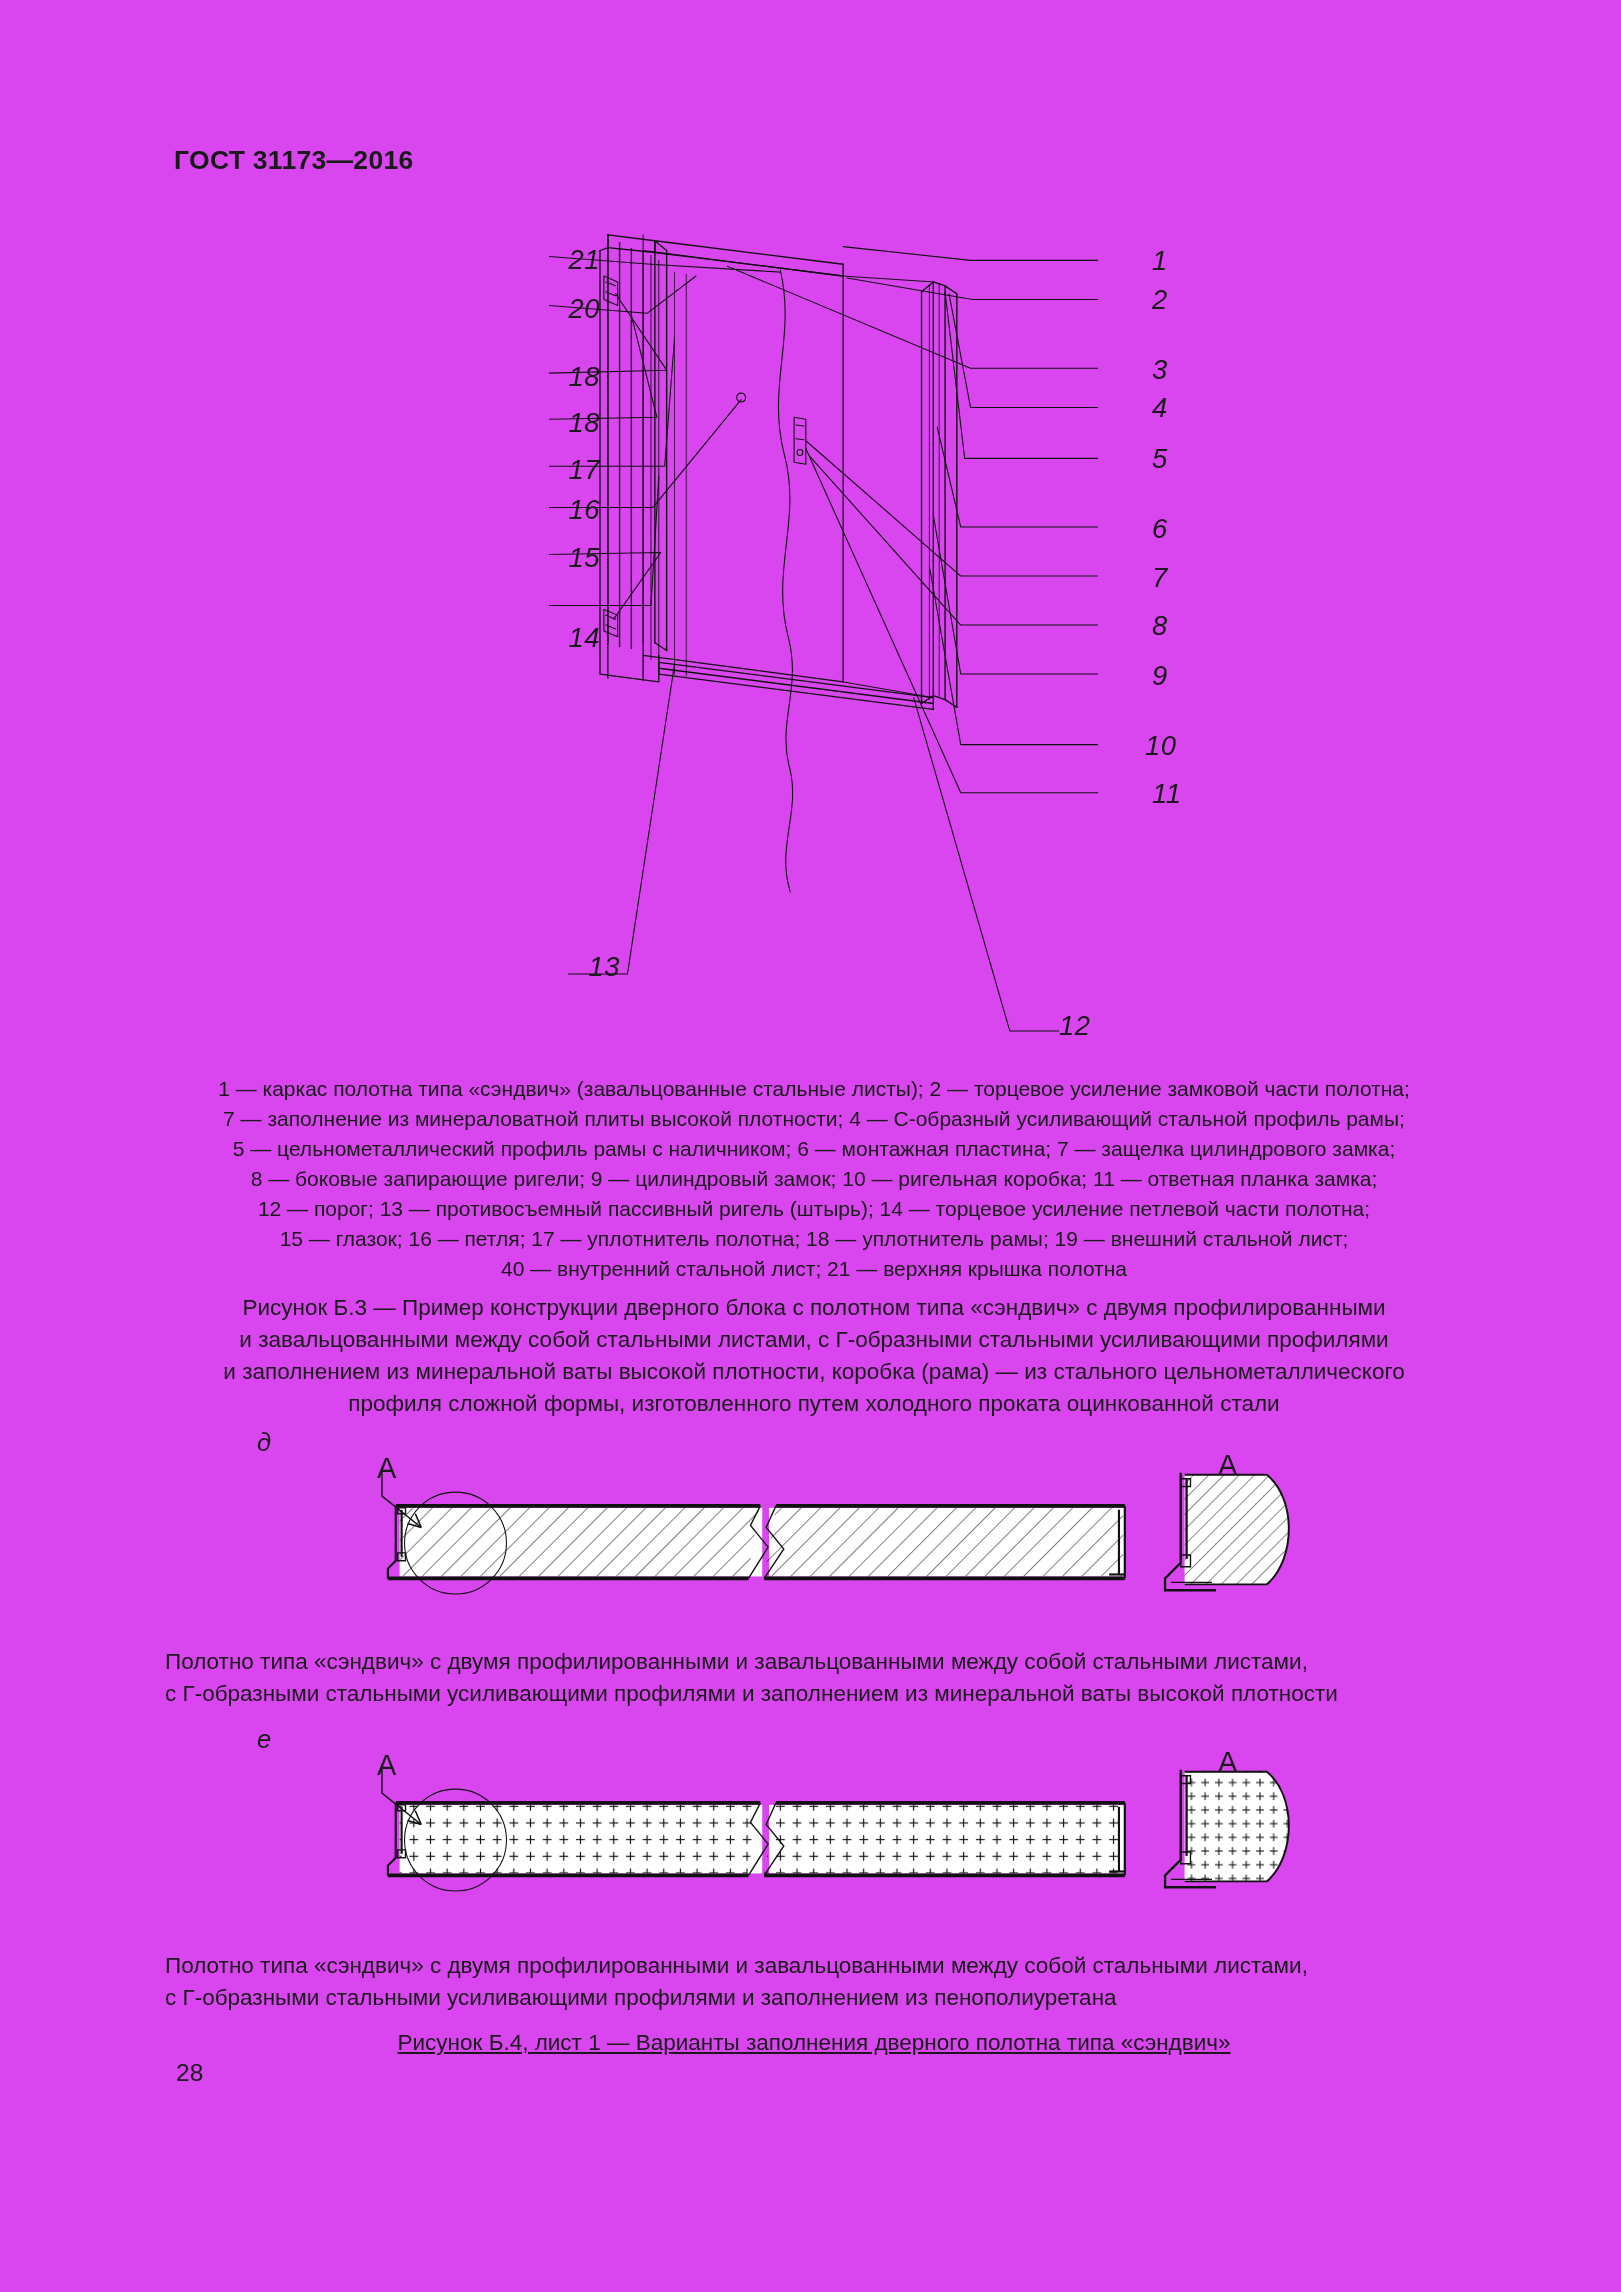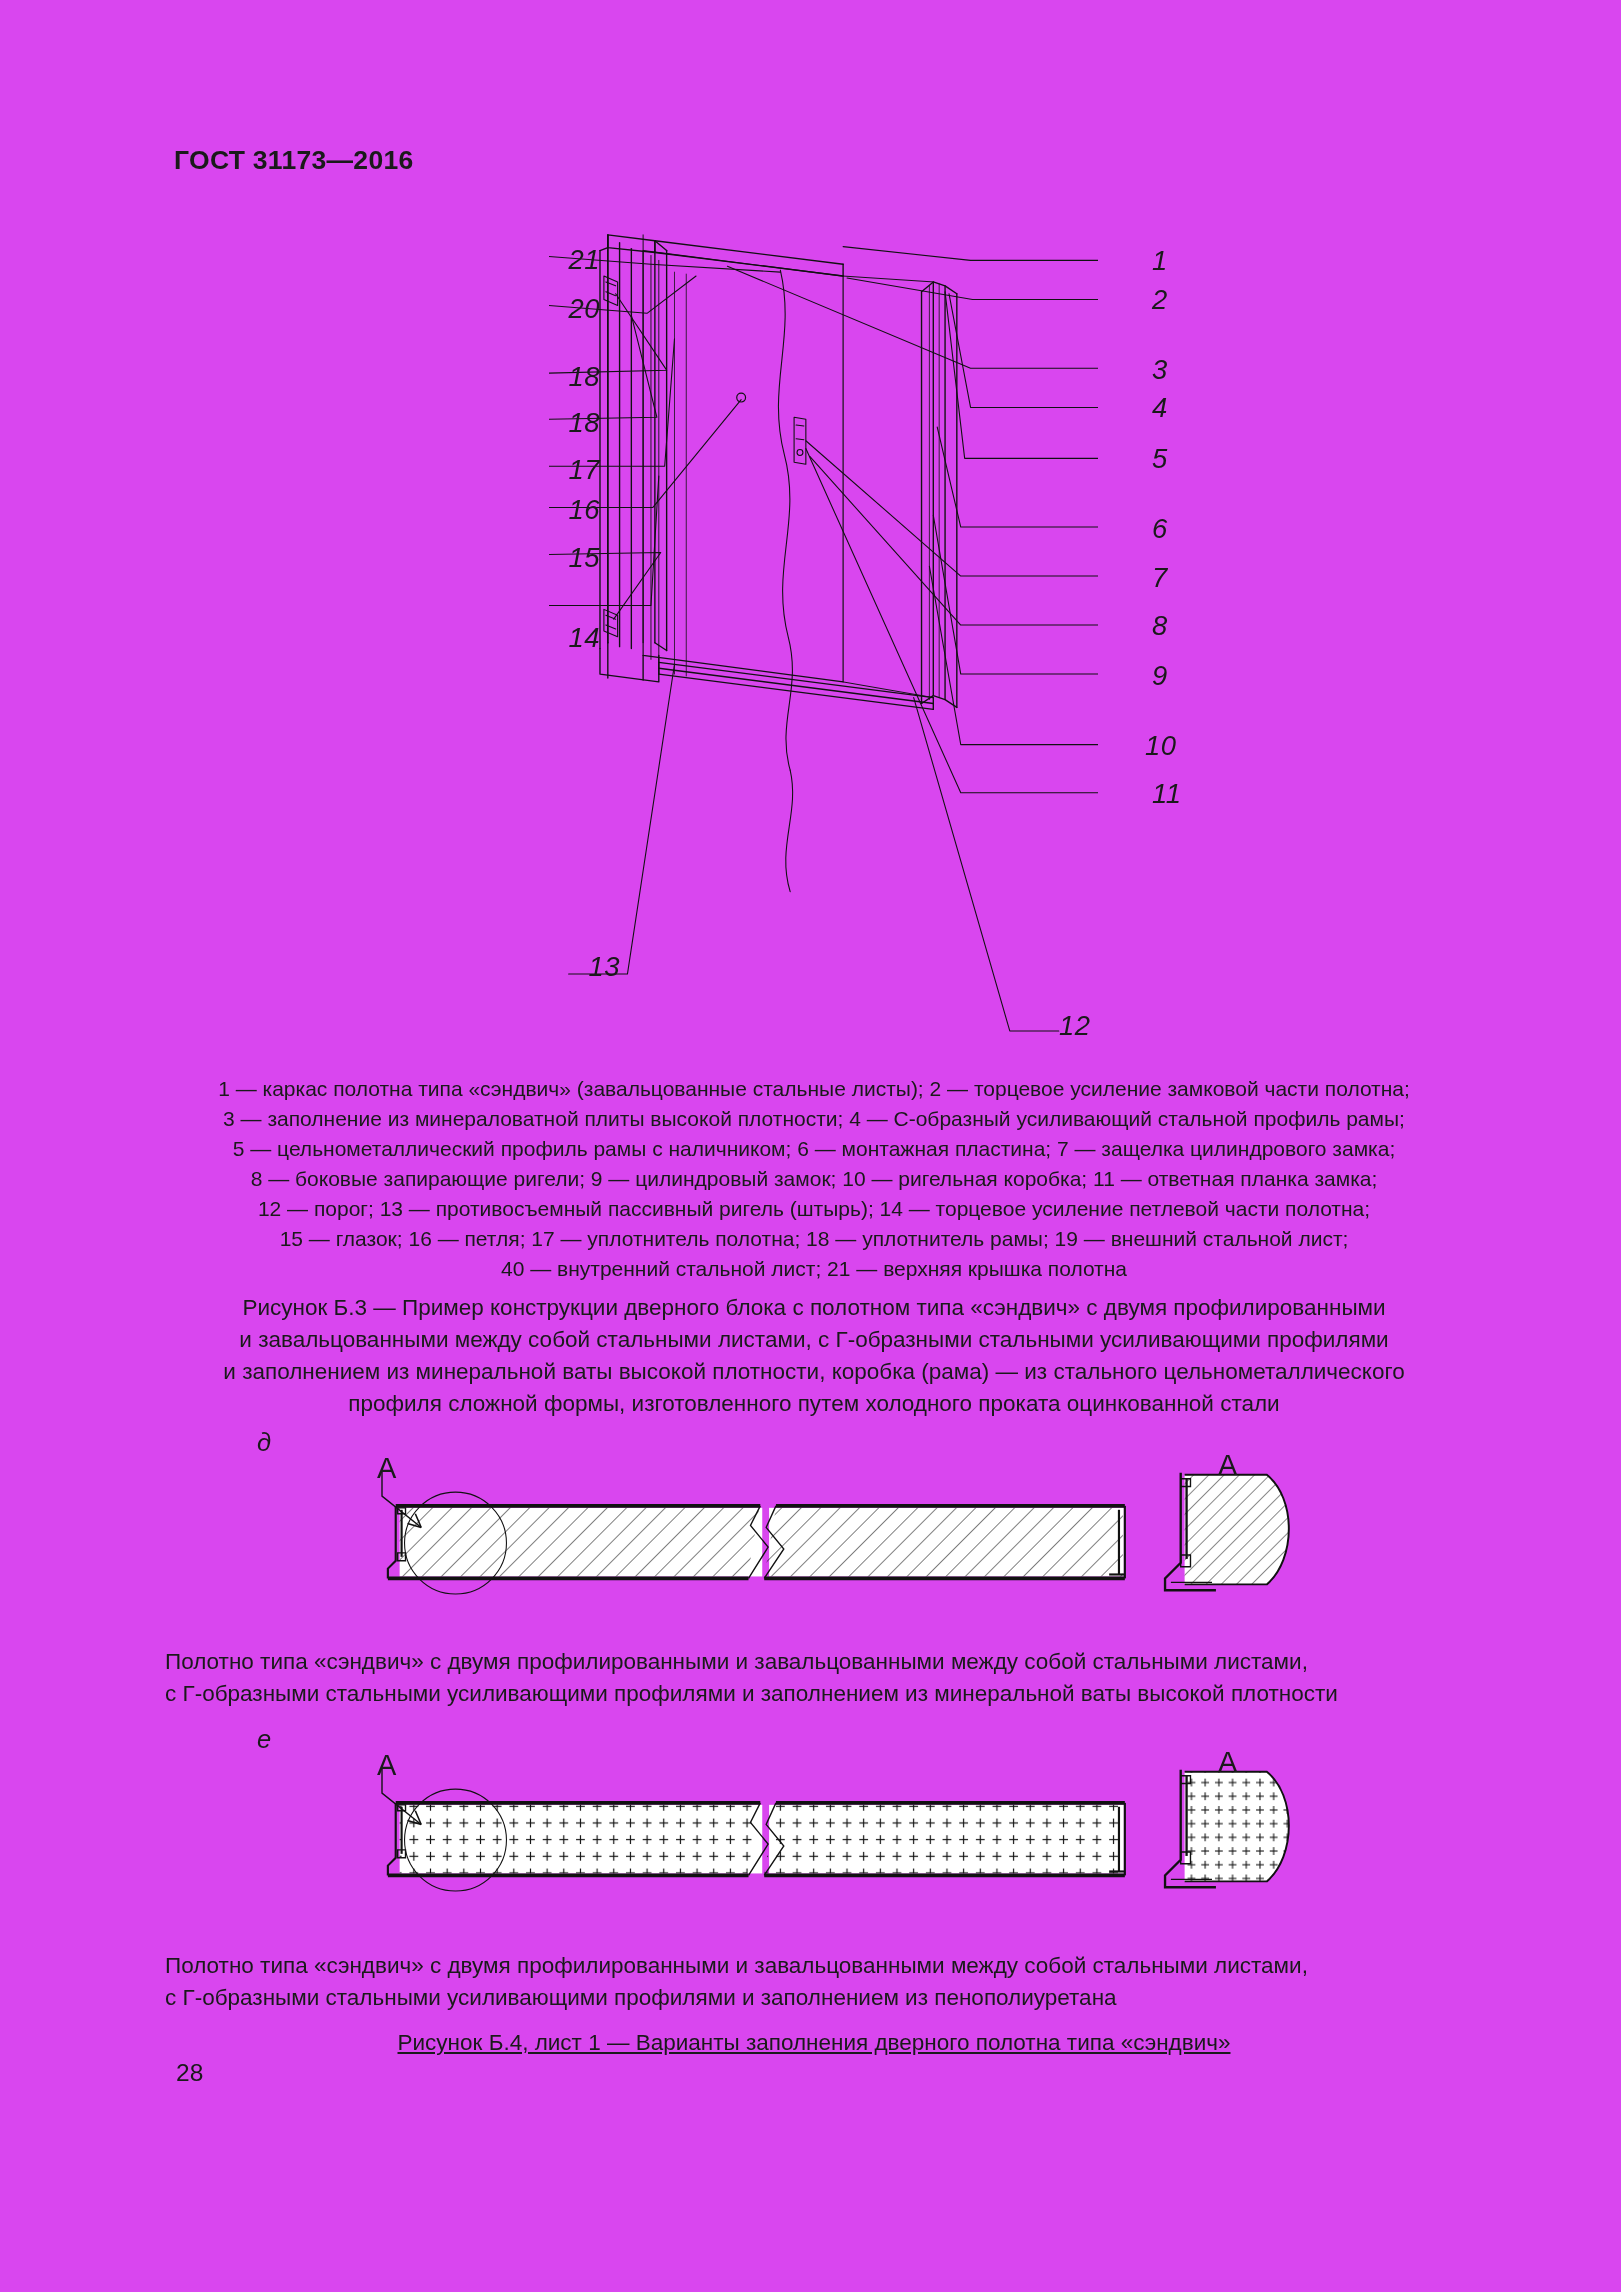--- a/index.html
+++ b/index.html
@@ -266,21 +266,21 @@
   <div class="callout left" style="left:529px; top:454px; width:71px;">17</div>
   <div class="callout left" style="left:529px; top:494px; width:71px;">16</div>
   <div class="callout left" style="left:529px; top:542px; width:71px;">15</div>
   <div class="callout left" style="left:529px; top:592px; width:71px;margin-top:30px;">14</div>
 
   <div class="callout left" style="left:549px; top:951px; width:71px;">13</div>
   <div class="callout right" style="left:1059px; top:1010px;">12</div>
 
   <div class="legend">
     <div>1 — каркас полотна типа «сэндвич» (завальцованные стальные листы); 2 — торцевое усиление замковой части полотна;</div>
-    <div>3 — заполнение из минераловатной плиты высокой плотности; 4 — С-образный усиливающий стальной профиль рамы;</div>
+    <div>7 — заполнение из минераловатной плиты высокой плотности; 4 — С-образный усиливающий стальной профиль рамы;</div>
     <div>5 — цельнометаллический профиль рамы с наличником; 6 — монтажная пластина; 7 — защелка цилиндрового замка;</div>
     <div>8 — боковые запирающие ригели; 9 — цилиндровый замок; 10 — ригельная коробка; 11 — ответная планка замка;</div>
     <div>12 — порог; 13 — противосъемный пассивный ригель (штырь); 14 — торцевое усиление петлевой части полотна;</div>
     <div>15 — глазок; 16 — петля; 17 — уплотнитель полотна; 18 — уплотнитель рамы; 19 — внешний стальной лист;</div>
     <div>40 — внутренний стальной лист; 21 — верхняя крышка полотна</div>
   </div>
 
   <div class="fig-caption" id="caption-b3">
     <div>Рисунок Б.3 — Пример конструкции дверного блока с полотном типа «сэндвич» с двумя профилированными</div>
     <div>и завальцованными между собой стальными листами, с Г-образными стальными усиливающими профилями</div>

